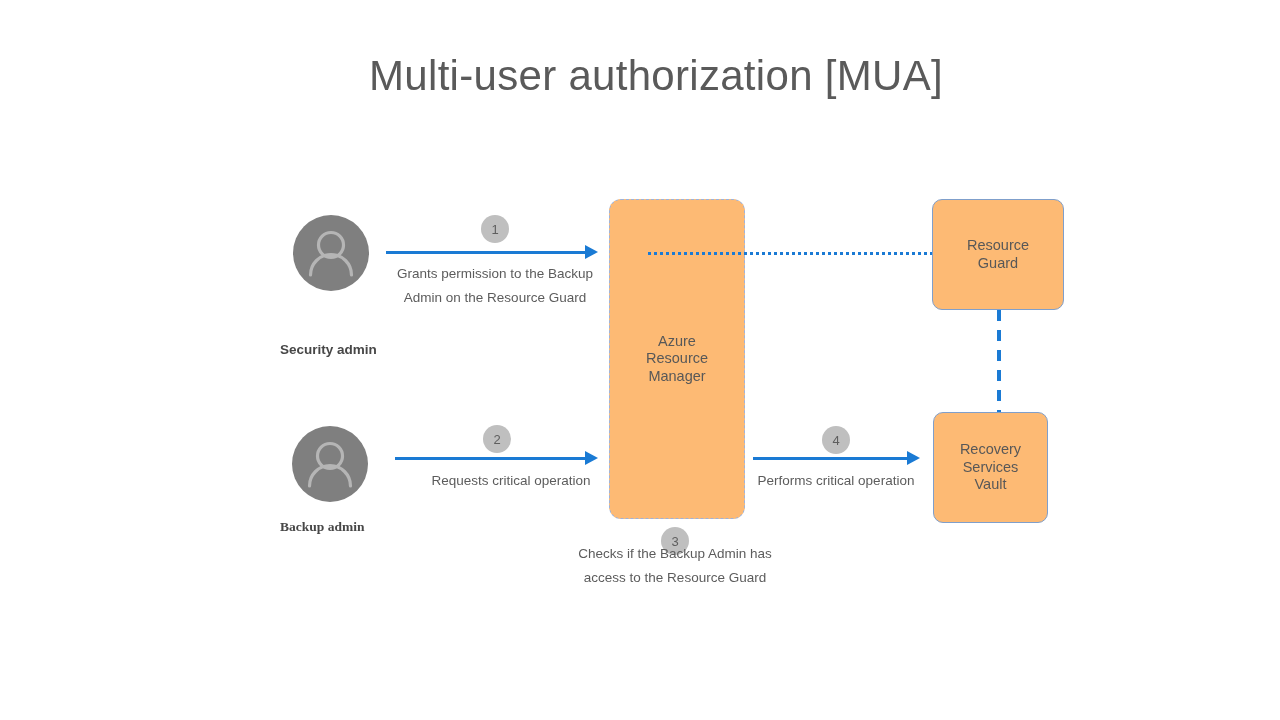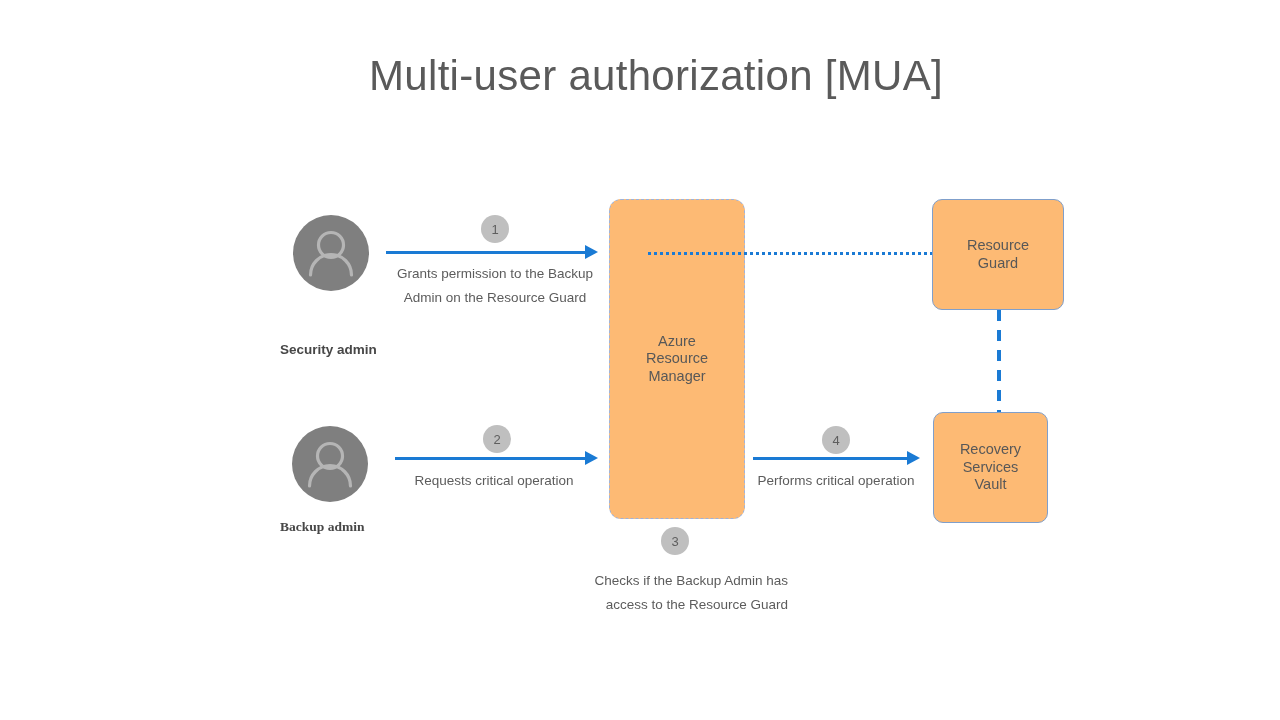--- a/index.html
+++ b/index.html
@@ -177,24 +177,24 @@
 
   <div class="arrow-line" style="left:386px; top:251px; width:200px;"></div>
   <div class="arrow-head" style="left:585px; top:245px;"></div>
   <div class="badge" style="left:481px; top:215px;">1</div>
   <div class="caption" style="left:380px; top:262px; width:230px;">Grants permission to the Backup
 Admin on the Resource Guard</div>
 
   <div class="arrow-line" style="left:395px; top:457px; width:191px;"></div>
   <div class="arrow-head" style="left:585px; top:451px;"></div>
   <div class="badge" style="left:483px; top:425px;">2</div>
-  <div class="caption" style="left:388px; top:469px; width:212px;">Requests critical operation</div>
+  <div class="caption" style="left:405px; top:469px; width:212px;">Requests critical operation</div>
 
   <div class="badge" style="left:661px; top:527px;">3</div>
-  <div class="caption" style="left:562px; top:569px; width:226px;text-align:right;">Checks if the Backup Admin has
+  <div class="caption" style="left:562px; top:542px; width:226px;">Checks if the Backup Admin has
 access to the Resource Guard</div>
 
   <div class="arrow-line" style="left:753px; top:457px; width:155px;"></div>
   <div class="arrow-head" style="left:907px; top:451px;"></div>
   <div class="badge" style="left:822px; top:426px;">4</div>
   <div class="caption" style="left:745px; top:469px; width:182px;text-align:center;">Performs critical operation</div>
 
 </div>
 
 </body></html>

